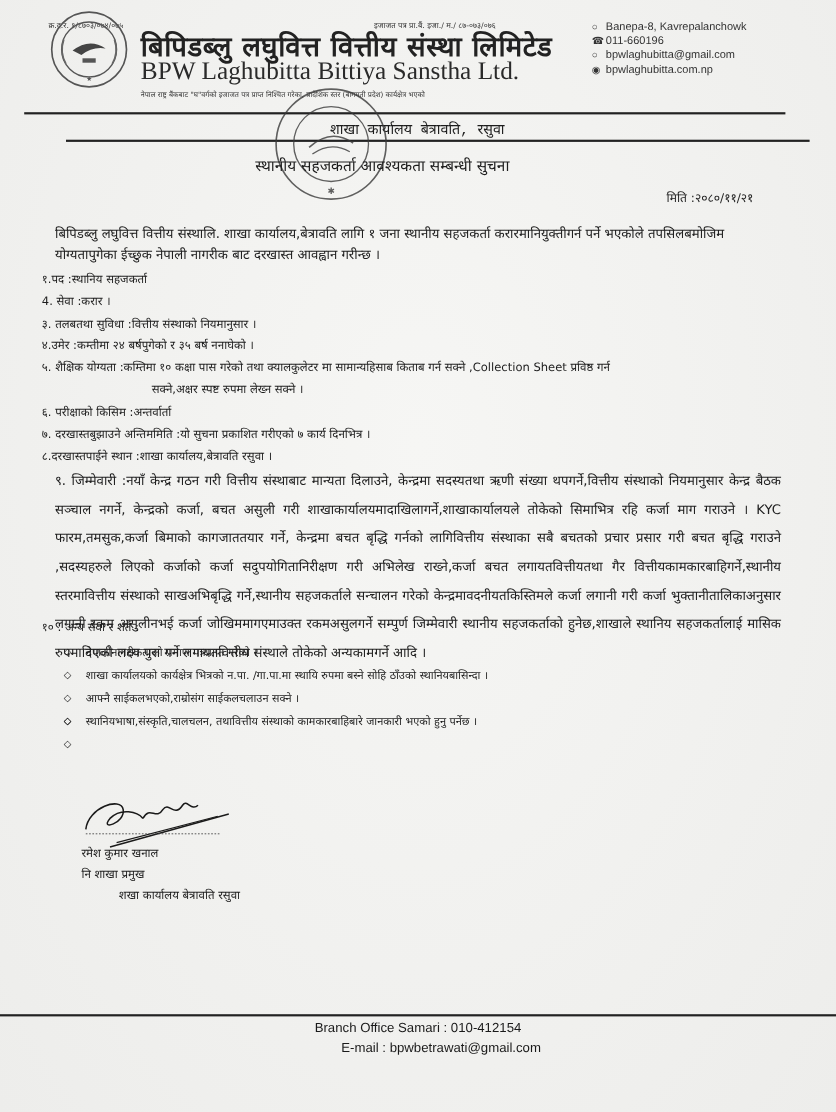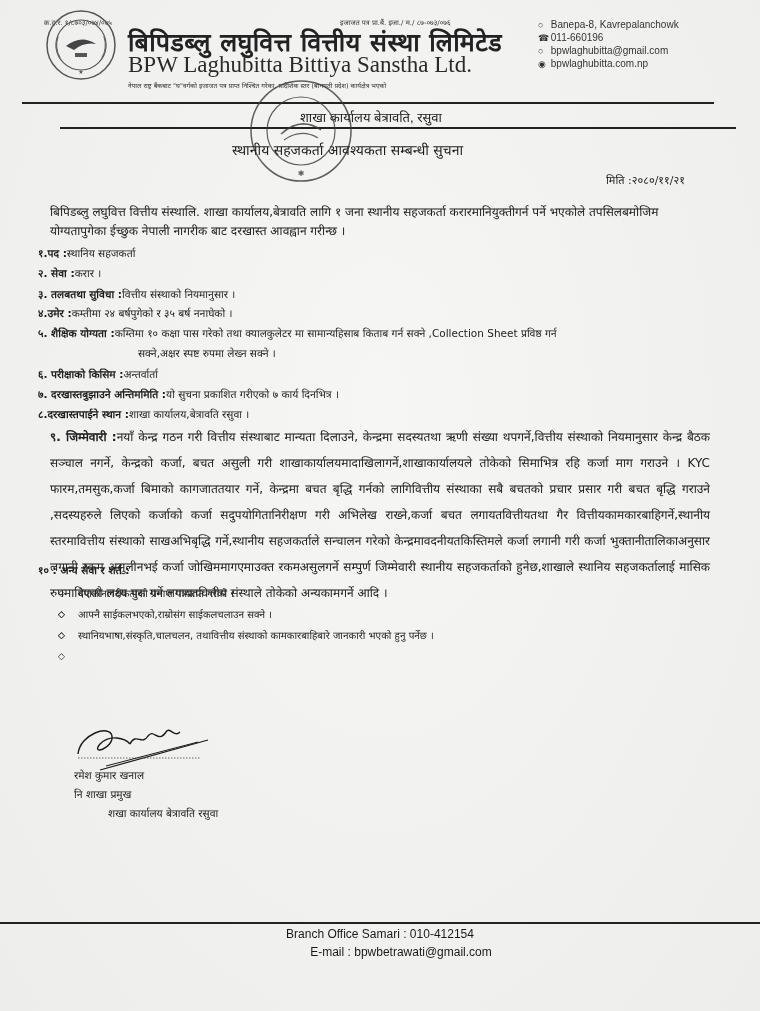--- a/index.html
+++ b/index.html
@@ -15,26 +15,26 @@
   .abs { position: absolute; }
   .small { font-size: 7px; color: #333; font-family: "DejaVu Sans", sans-serif; }
   .logo { left: 44px; top: 8px; width: 74px; height: 74px; }
   .title-np { left: 128px; top: 24px; font-size: 25px; font-weight: bold; letter-spacing: 0.5px;
     font-family: "DejaVu Sans", sans-serif; color: #222; }
   .title-en { left: 128px; top: 52px; font-size: 23px; font-family: "Liberation Serif", serif; color: #2a2a2a; }
   .tagline { left: 128px; top: 81px; font-size: 6.5px; color: #333; font-family: "DejaVu Sans", sans-serif; }
   .contact { left: 538px; font-size: 10px; font-family: "Liberation Sans", sans-serif; color: #333; }
   .contact .ic { display: inline-block; width: 10px; font-size: 9px; }
   .hr1 { left: 22px; top: 102px; width: 692px; height: 2px; background: #222; }
-  .branch { left: 300px; top: 108px; font-size: 13px; font-family: Liberation Sans, sans-serif; }
+  .branch { left: 300px; top: 108px; font-size: 13px; font-family: Liberation Mono, monospace; }
   .hr2 { left: 60px; top: 127px; width: 676px; height: 2px; background: #222; }
   .subject { left: 232px; top: 140px; font-size: 14px; font-family: "DejaVu Sans", sans-serif; }
   .date { left: 606px; top: 172px; font-size: 11px; font-family: "DejaVu Sans", sans-serif; }
   .body { left: 50px; width: 660px; font-size: 12px; line-height: 19px; font-family: "DejaVu Sans", sans-serif; color: #202020; }
-  .bold { font-weight: bold; }
+  .bold { font-weight: normal; }
   .item { left: 38px; font-size: 10.5px; font-family: "DejaVu Sans", sans-serif; }
   .bullets { left: 58px; top: 580px; width: 640px; font-size: 10px; font-family: "DejaVu Sans", sans-serif; }
   .bullet { position: relative; padding-left: 20px; line-height: 19px; margin-bottom: 2px; }
   .bullet .dot { position: absolute; left: 0; top: 0; font-size: 9px; }
   .sig { left: 70px; top: 722px; width: 140px; height: 52px; }
   .signer { left: 74px; font-size: 10.5px; font-family: "DejaVu Sans", sans-serif; }
   .hr3 { left: 0; top: 922px; width: 760px; height: 2px; background: #222; }
   .foot { left: 0; width: 760px; text-align: center; font-size: 12px; font-family: "Liberation Sans", sans-serif; color: #1a1a1a; }
   .stamp { left: 246px; top: 76px; width: 110px; height: 110px; }
 </style>
@@ -91,21 +91,21 @@
 
   <div class="abs subject">स्थानीय सहजकर्ता आवश्यकता सम्बन्धी सुचना</div>
   <div class="abs date">मिति :२०८०/११/२१</div>
 
   <div class="abs body" style="top:203px;">बिपिडब्लु लघुवित्त वित्तीय संस्थालि. शाखा कार्यालय,बेत्रावति लागि १ जना स्थानीय सहजकर्ता करारमानियुक्तीगर्न पर्ने भएकोले तपसिलबमोजिम योग्यतापुगेका ईच्छुक नेपाली नागरीक बाट दरखास्त आवह्वान गरीन्छ ।</div>
 
   <div class="abs item" style="top:246px;">
     <span class="bold">१.पद :</span><span>स्थानिय सहजकर्ता</span>
   </div>
   <div class="abs item" style="top:266px;">
-    <span class="bold">२. सेवा :</span><span>करार ।</span>
+    <span class="bold">4. सेवा :</span><span>करार ।</span>
   </div>
   <div class="abs item" style="top:287px;">
     <span class="bold">३. तलबतथा सुविधा :</span><span>वित्तीय संस्थाको नियमानुसार ।</span>
   </div>
   <div class="abs item" style="top:306px;">
     <span class="bold">४.उमेर :</span><span>कम्तीमा २४ बर्षपुगेको र ३५ बर्ष ननाघेको ।</span>
   </div>
   <div class="abs item" style="top:326px;width:680px;">
     <span class="bold">५. शैक्षिक योग्यता :</span><span>कम्तिमा १० कक्षा पास गरेको तथा क्यालकुलेटर मा सामान्यहिसाब किताब गर्न सक्ने ,Collection Sheet प्रविष्ठ गर्न</span>
   </div>
@@ -120,21 +120,21 @@
     <span class="bold">८.दरखास्तपाईने स्थान :</span><span>शाखा कार्यालय,बेत्रावति रसुवा ।</span>
   </div>
 
   <div class="abs body" style="top:424px;line-height:26px;text-align:justify;">
     <span class="bold">९. जिम्मेवारी :</span><span>नयाँ केन्द्र गठन गरी वित्तीय संस्थाबाट मान्यता दिलाउने, केन्द्रमा सदस्यतथा ऋणी संख्या थपगर्ने,वित्तीय संस्थाको नियमानुसार केन्द्र बैठक सञ्चाल नगर्ने, केन्द्रको कर्जा, बचत असुली गरी शाखाकार्यालयमादाखिलागर्ने,शाखाकार्यालयले तोकेको सिमाभित्र रहि कर्जा माग गराउने । KYC फारम,तमसुक,कर्जा बिमाको कागजाततयार गर्ने, केन्द्रमा बचत बृद्धि गर्नको लागिवित्तीय संस्थाका सबै बचतको प्रचार प्रसार गरी बचत बृद्धि गराउने ,सदस्यहरुले लिएको कर्जाको कर्जा सदुपयोगितानिरीक्षण गरी अभिलेख राख्ने,कर्जा बचत लगायतवित्तीयतथा गैर वित्तीयकामकारबाहिगर्ने,स्थानीय स्तरमावित्तीय संस्थाको साखअभिबृद्धि गर्ने,स्थानीय सहजकर्ताले सन्चालन गरेको केन्द्रमावदनीयतकिस्तिमले कर्जा लगानी गरी कर्जा भुक्तानीतालिकाअनुसार लगानी रकम असुलीनभई कर्जा जोखिममागएमाउक्त रकमअसुलगर्ने सम्पुर्ण जिम्मेवारी स्थानीय सहजकर्ताको हुनेछ,शाखाले स्थानिय सहजकर्तालाई मासिक रुपमादिएको लक्ष्य पुरा गर्ने लगायतवित्तीय संस्थाले तोकेको अन्यकामगर्ने आदि ।</span>
   </div>
 
   <div class="abs item bold" style="top:563px;">१० : अन्य सेवा र शर्त :</div>
   <div class="abs bullets" style="top:584px;">
     <div class="bullet"><span class="dot">◇</span><span>नेपालीनागरीकताको प्रमाण पत्रप्राप्त गरेको ।</span></div>
-    <div class="bullet"><span class="dot">◇</span></div>
+    <div class="bullet"><span class="dot">◇</span><span>शाखा कार्यालयको कार्यक्षेत्र भित्रको न.पा. /गा.पा.मा स्थायि रुपमा बस्ने सोहि ठाँउको स्थानियबासिन्दा ।</span></div>
     <div class="bullet"><span class="dot">◇</span><span>आफ्नै साईकलभएको,राम्रोसंग साईकलचलाउन सक्ने ।</span></div>
     <div class="bullet"><span class="dot">◇</span></div>
     <div class="bullet"><span class="dot">◇</span><span>स्थानियभाषा,संस्कृति,चालचलन, तथावित्तीय संस्थाको कामकारबाहिबारे जानकारी भएको हुनु पर्नेछ ।</span></div>
     <div class="bullet"><span class="dot">◇</span></div>
   </div>
 
   <svg class="abs sig" viewBox="0 0 140 52">
     <path d="M8 32 C 10 12, 40 2, 42 14 C 44 26, 20 34, 30 22 C 40 12, 55 16, 60 22 M60 22 C 66 10, 72 24, 78 14 C 84 6, 88 22, 96 10 C 100 4, 104 16, 110 10" fill="none" stroke="#1a1a1a" stroke-width="1.4"></path>
     <path d="M30 48 L 138 18" stroke="#1a1a1a" stroke-width="1.2"></path>
     <path d="M36 44 L 128 20" stroke="#1a1a1a" stroke-width="1"></path>

